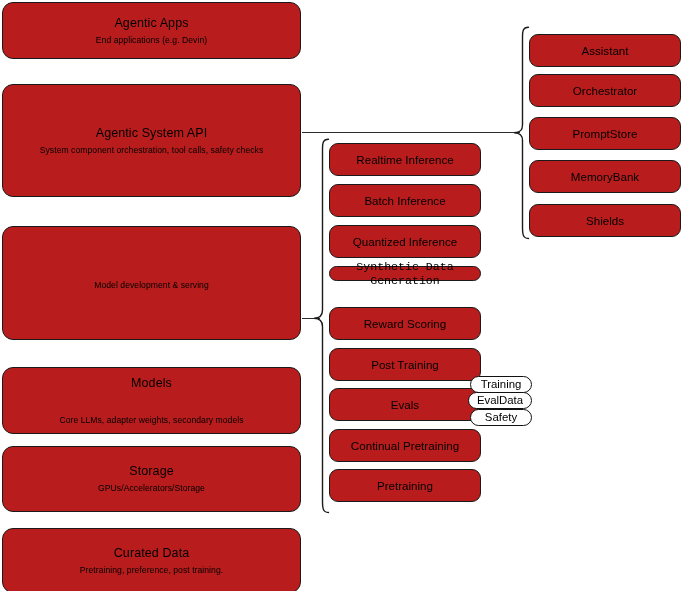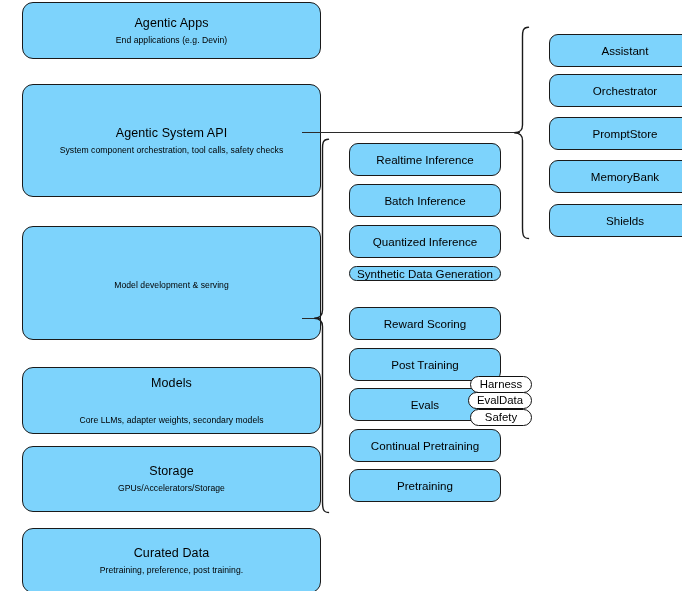--- a/index.html
+++ b/index.html
@@ -13,30 +13,29 @@
     height: 591px;
     background: #ffffff;
     font-family: "Liberation Sans", sans-serif;
     overflow: hidden;
   }
 
   
   .node {
     position: absolute;
     box-sizing: border-box;
-    background: #7dd3fc;
+    background: #b91c1c;
     border: 1.3px solid #1a1a1a;
     border-radius: 11px;
     display: flex;
     flex-direction: column;
     align-items: center;
     justify-content: center;
     text-align: center;
     color: #000000;
-    margin-left: 20px;
   }
 
   
   .layer .title {
     font-size: 12.5px;
     line-height: 15px;
     letter-spacing: 0.1px;
   }
   .layer .subtitle {
     font-size: 8.6px;
@@ -135,41 +134,41 @@
 
   <div class="node chip" style="left:329px; top:143px; width:152px; height:33px;">
     <span>Realtime Inference</span>
   </div>
   <div class="node chip" style="left:329px; top:184px; width:152px; height:33px;">
     <span>Batch Inference</span>
   </div>
   <div class="node chip" style="left:329px; top:225px; width:152px; height:33px;">
     <span>Quantized Inference</span>
   </div>
-  <div class="node chip" style="left:329px; top:266px; width:152px; height:15px;">
+  <div class="node chip" style="left:329px; top:266px; width:152px; height:15px;font-family:Liberation Mono, monospace;">
     <span>Synthetic Data Generation</span>
   </div>
   <div class="node chip" style="left:329px; top:307px; width:152px; height:33px;">
     <span>Reward Scoring</span>
   </div>
   <div class="node chip" style="left:329px; top:348px; width:152px; height:33px;">
     <span>Post Training</span>
   </div>
   <div class="node chip" style="left:329px; top:388px; width:152px; height:33px;">
     <span>Evals</span>
   </div>
   <div class="node chip" style="left:329px; top:429px; width:152px; height:33px;">
     <span>Continual Pretraining</span>
   </div>
   <div class="node chip" style="left:329px; top:469px; width:152px; height:33px;">
     <span>Pretraining</span>
   </div>
 
   <div class="pill" style="left:470px; top:376px; width:62px; height:17px;">
-    <span>Harness</span>
+    <span>Training</span>
   </div>
   <div class="pill" style="left:468px; top:392px; width:64px; height:17px;">
     <span>EvalData</span>
   </div>
   <div class="pill" style="left:470px; top:409px; width:62px; height:17px;">
     <span>Safety</span>
   </div>
 
   <div class="node chip" style="left:529px; top:34px; width:152px; height:33px;">
     <span>Assistant</span>

